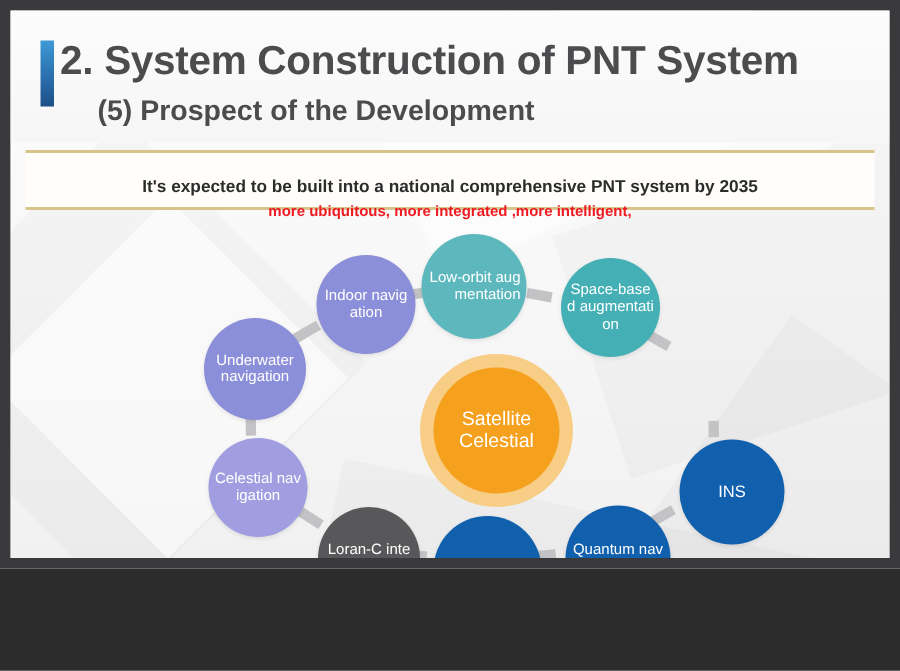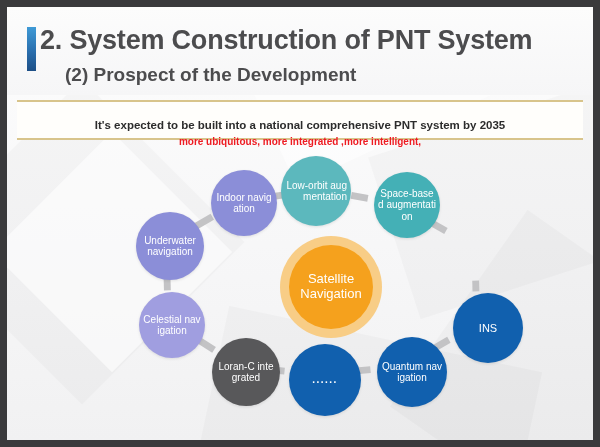--- a/index.html
+++ b/index.html
@@ -10,21 +10,21 @@
   body {
     width: 600px;
     height: 447px;
     overflow: hidden;
     font-family: "Liberation Sans", sans-serif;
   }
 
   #slide-frame {
     position: relative;
     width: 600px;
-    height: 447px;
+    height: 379px;
     box-sizing: border-box;
     border: 7px solid #3a3a3c;
     background: #ffffff;
     overflow: hidden;
   }
 
   #slide-inner {
     position: absolute;
     inset: 0;
     background: linear-gradient(180deg, #fdfdfd 0%, #f7f7f8 55%, #f1f1f2 100%);
@@ -161,21 +161,21 @@
     <div class="facet" style="left:-40px;top:120px;width:230px;height:230px;transform:rotate(45deg);"></div>
     <div class="facet lite" style="left:20px;top:160px;width:170px;height:170px;transform:rotate(45deg);opacity:.7;"></div>
     <div class="facet" style="left:380px;top:100px;width:300px;height:170px;transform:rotate(-18deg);"></div>
     <div class="facet" style="left:200px;top:330px;width:320px;height:180px;transform:rotate(12deg);"></div>
     <div class="facet" style="left:430px;top:250px;width:240px;height:240px;transform:rotate(35deg);"></div>
     <div class="facet lite" style="left:250px;top:0px;width:260px;height:130px;transform:rotate(-25deg);opacity:.6;"></div>
 
     <div id="header">
       <div id="title-accent"></div>
       <div id="title-main">2. System Construction of PNT System</div>
-      <div id="title-sub">(2) Prospect of the Development</div>
+      <div id="title-sub">(5) Prospect of the Development</div>
     </div>
 
     <div id="banner">
       <div id="banner-line1">It's expected to be built into a national comprehensive PNT system by 2035</div>
       <div id="banner-line2">more ubiquitous,  more integrated ,more intelligent,</div>
     </div>
 
     <div id="diagram">
       <svg id="links" viewBox="0 0 600 314" preserveAspectRatio="none">
           <line x1="267.68099765706853" y1="58.56419310982142" x2="287.3395831392496" y2="55.72198797986752" stroke="#c3c3c5" stroke-width="7" stroke-linecap="butt"></line>
@@ -184,21 +184,21 @@
           <line x1="479.8715084269467" y1="143.98882865092236" x2="480.15412417384584" y2="155.01084277998712" stroke="#c3c3c5" stroke-width="7" stroke-linecap="butt"></line>
           <line x1="452.44093257912283" y1="204.53419692787625" x2="433.55906742087717" y2="215.46580307212375" stroke="#c3c3c5" stroke-width="7" stroke-linecap="butt"></line>
           <line x1="372.1386378717755" y1="235.02173444857237" x2="351.857160980595" y2="236.88669784086483" stroke="#c3c3c5" stroke-width="7" stroke-linecap="butt"></line>
           <line x1="284.1730015996518" y1="236.57448117464827" x2="270.8371749650336" y2="235.22401771797809" stroke="#c3c3c5" stroke-width="7" stroke-linecap="butt"></line>
           <line x1="211.98781209563705" y1="214.84361038506677" x2="191.1680570323516" y2="201.62025243946655" stroke="#c3c3c5" stroke-width="7" stroke-linecap="butt"></line>
           <line x1="164.21544125399" y1="154.00992953260578" x2="163.80986709265545" y2="137.9897501598908" stroke="#c3c3c5" stroke-width="7" stroke-linecap="butt"></line>
           <line x1="190.66800742395966" y1="89.92264433472614" x2="210.1966178080391" y2="78.57493830073405" stroke="#c3c3c5" stroke-width="7" stroke-linecap="butt"></line>
         </svg>
       <div id="center-ring" style="left: 273px; top: 96px; width: 102px; height: 102px; background: rgb(248, 205, 134);"></div>
       <div id="center-node" style="left: 282px; top: 105px; width: 84px; height: 84px; background: rgb(245, 161, 29); font-size: 13px;">
-        <span>Satellite Navigation</span>
+        <span>Satellite Celestial</span>
       </div>
     <div class="node" style="left: 204px; top: 30px; width: 66px; height: 66px; background: rgb(139, 142, 216); font-size: 10px;">
           <span>Indoor navigation</span>
         </div>
         <div class="node" style="left: 274px; top: 16px; width: 70px; height: 70px; background: rgb(92, 184, 189); font-size: 10px; text-align: right;">
           <span>Low-orbit augmentation</span>
         </div>
         <div class="node" style="left: 367px; top: 32px; width: 66px; height: 66px; background: rgb(68, 176, 182); font-size: 10px;">
           <span>Space-based augmentation</span>
         </div>

